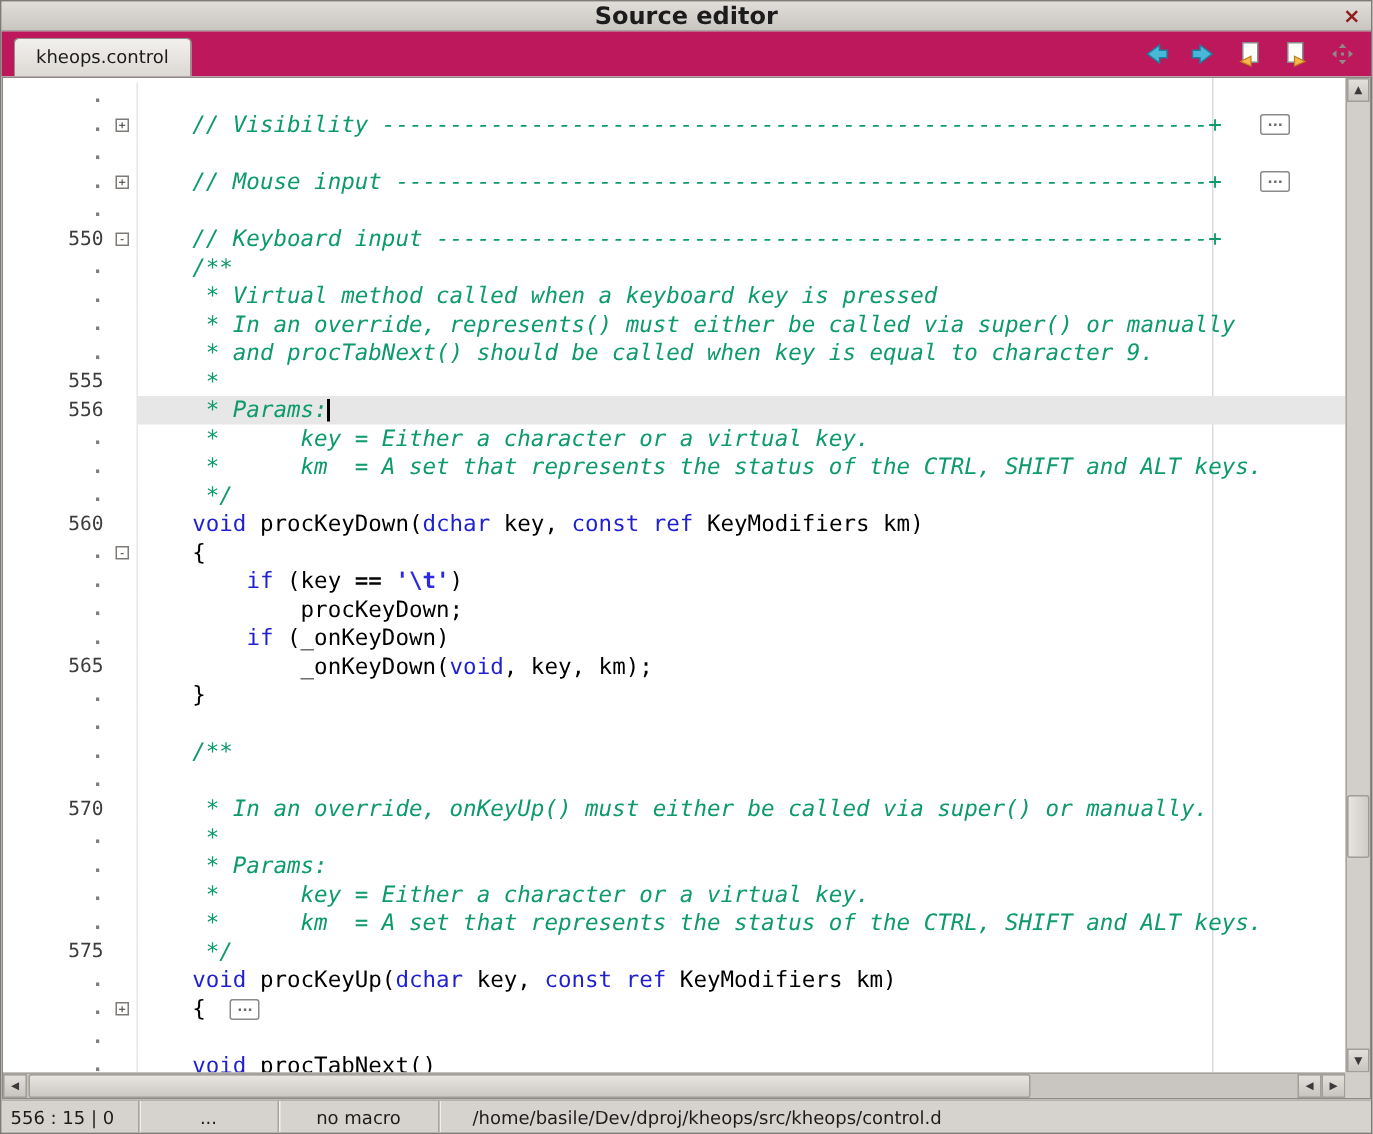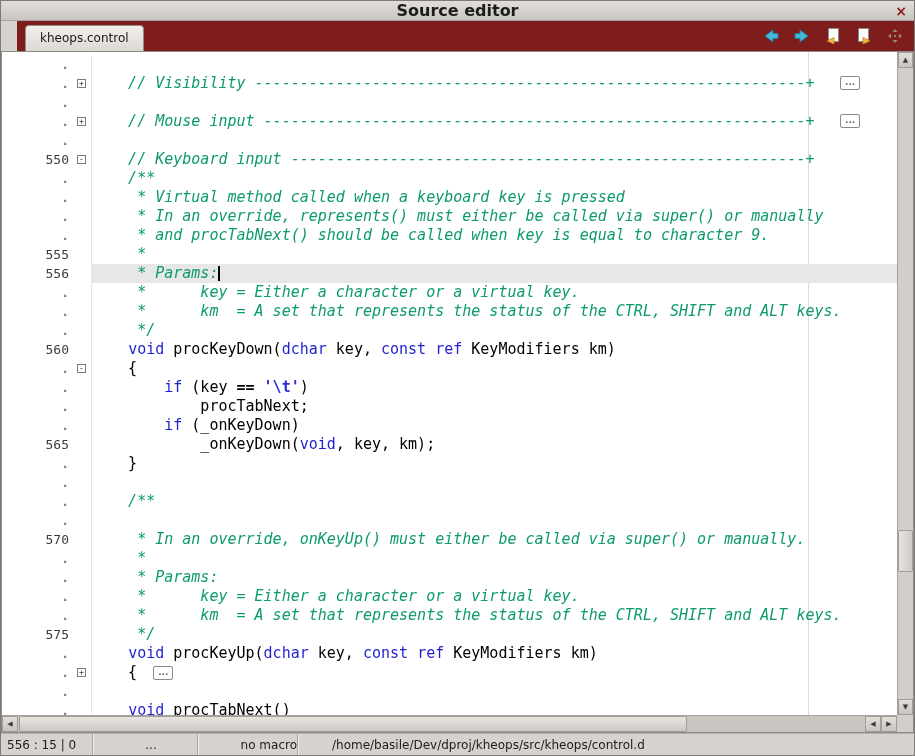--- a/index.html
+++ b/index.html
@@ -18,22 +18,22 @@
     border-bottom:1px solid #a6a29e;
     display:flex; align-items:center; justify-content:center;
   }
   .title { font-size:16px; font-weight:bold; color:var(--titleText,#1c1c1c); }
   .close {
     position:absolute; right:7px; top:1px;
     color:var(--closeRed,#8e1b1b); font-weight:bold; font-size:14px; line-height:18px;
   }
   
   .tabbar {
-    position:absolute; top:20px; left:16px; right:0; height:30px;
-    background:#7f1d1d;
+    position:absolute; top:20px; left:0; right:0; height:30px;
+    background:#be185d;
   }
   .tab {
     position:absolute; left:8px; bottom:0; height:26px;
     padding:0 14px;
     background:linear-gradient(#f2f0ee,#dcd8d4);
     border:1px solid #928e8a; border-bottom:none;
     border-radius:4px 4px 0 0;
     font-size:12px; line-height:25px; color:#1a1a1a;
   }
   .toolbar {
@@ -91,26 +91,26 @@
   .hs-left { left:0; top:0; width:16px; height:16px; }
   .hs-right2 { right:16px; top:0; width:16px; height:16px; }
   .hs-right { right:0; top:0; width:16px; height:16px; }
   .hs-thumb { position:absolute; left:17px; top:0; width:668px; height:16px;
     background:linear-gradient(#e8e4e0,#ccc8c4); border:1px solid #a19d99; border-radius:2px; }
   .corner { position:absolute; right:0; bottom:0; width:16px; height:17px; background:#d2cec9; }
   
   .statusbar {
     position:absolute; left:0; right:0; bottom:0; height:22px;
     background:#d6d2ce; border-top:1px solid #b4b0ac;
-    display:flex; align-items:center; font-size:12px; color:#1c1c1c;gap:12px;
+    display:flex; align-items:center; font-size:12px; color:#1c1c1c;
   }
   .sp { height:100%; display:flex; align-items:center; border-right:1px solid #a8a4a0; box-shadow:1px 0 0 #f0eeec; }
   .sp1 { width:92px; padding-left:6px; }
   .sp2 { width:93px; justify-content:center; }
-  .sp3 { width:88px; justify-content:flex-end; }
+  .sp3 { width:107px; justify-content:center; }
   .sp4 { flex:1; padding-left:22px; border-right:none; box-shadow:none; }
 </style>
 </head>
 <body>
 
 <div class="titlebar">
   <span class="title">Source editor</span>
   <span class="close">×</span>
 </div>
 
@@ -164,21 +164,21 @@
         <div class="row"><span class="ln dot">.</span><span class="fold"></span><span class="code"><span class="seg-c">     * In an override, represents() must either be called via super() or manually</span></span></div>
         <div class="row"><span class="ln dot">.</span><span class="fold"></span><span class="code"><span class="seg-c">     * and procTabNext() should be called when key is equal to character 9.</span></span></div>
         <div class="row"><span class="ln">555</span><span class="fold"></span><span class="code"><span class="seg-c">     *</span></span></div>
         <div class="row current"><span class="ln">556</span><span class="fold"></span><span class="code"><span class="seg-c">     * Params:</span><span class="caret" style="left: 14ch;"></span></span></div>
         <div class="row"><span class="ln dot">.</span><span class="fold"></span><span class="code"><span class="seg-c">     *      key = Either a character or a virtual key.</span></span></div>
         <div class="row"><span class="ln dot">.</span><span class="fold"></span><span class="code"><span class="seg-c">     *      km  = A set that represents the status of the CTRL, SHIFT and ALT keys.</span></span></div>
         <div class="row"><span class="ln dot">.</span><span class="fold"></span><span class="code"><span class="seg-c">     */</span></span></div>
         <div class="row"><span class="ln">560</span><span class="fold"></span><span class="code"><span class="seg-p">    </span><span class="seg-k">void</span><span class="seg-p"> procKeyDown(</span><span class="seg-k">dchar</span><span class="seg-p"> key, </span><span class="seg-k">const</span><span class="seg-p"> </span><span class="seg-k">ref</span><span class="seg-p"> KeyModifiers km)</span></span></div>
         <div class="row"><span class="ln dot">.</span><span class="fold"><span class="foldbox">-</span></span><span class="code"><span class="seg-p">    {</span></span></div>
         <div class="row"><span class="ln dot">.</span><span class="fold"></span><span class="code"><span class="seg-p">        </span><span class="seg-k">if</span><span class="seg-p"> (key </span><span class="seg-o">==</span><span class="seg-p"> </span><span class="seg-st">'\t'</span><span class="seg-p">)</span></span></div>
-        <div class="row"><span class="ln dot">.</span><span class="fold"></span><span class="code"><span class="seg-p">            procTabNext;</span></span></div>
+        <div class="row"><span class="ln dot">.</span><span class="fold"></span><span class="code"><span class="seg-p">            procKeyDown;</span></span></div>
         <div class="row"><span class="ln dot">.</span><span class="fold"></span><span class="code"><span class="seg-p">        </span><span class="seg-k">if</span><span class="seg-p"> (_onKeyDown)</span></span></div>
         <div class="row"><span class="ln">565</span><span class="fold"></span><span class="code"><span class="seg-p">            _onKeyDown(</span><span class="seg-k">void</span><span class="seg-p">, key, km);</span></span></div>
         <div class="row"><span class="ln dot">.</span><span class="fold"></span><span class="code"><span class="seg-p">    }</span></span></div>
         <div class="row"><span class="ln dot">.</span><span class="fold"></span><span class="code"></span></div>
         <div class="row"><span class="ln dot">.</span><span class="fold"></span><span class="code"><span class="seg-c">    /**</span></span></div>
         <div class="row"><span class="ln dot">.</span><span class="fold"></span></div>
         <div class="row"><span class="ln">570</span><span class="fold"></span><span class="code"><span class="seg-c">     * In an override, onKeyUp() must either be called via super() or manually.</span></span></div>
         <div class="row"><span class="ln dot">.</span><span class="fold"></span><span class="code"><span class="seg-c">     *</span></span></div>
         <div class="row"><span class="ln dot">.</span><span class="fold"></span><span class="code"><span class="seg-c">     * Params:</span></span></div>
         <div class="row"><span class="ln dot">.</span><span class="fold"></span><span class="code"><span class="seg-c">     *      key = Either a character or a virtual key.</span></span></div>

